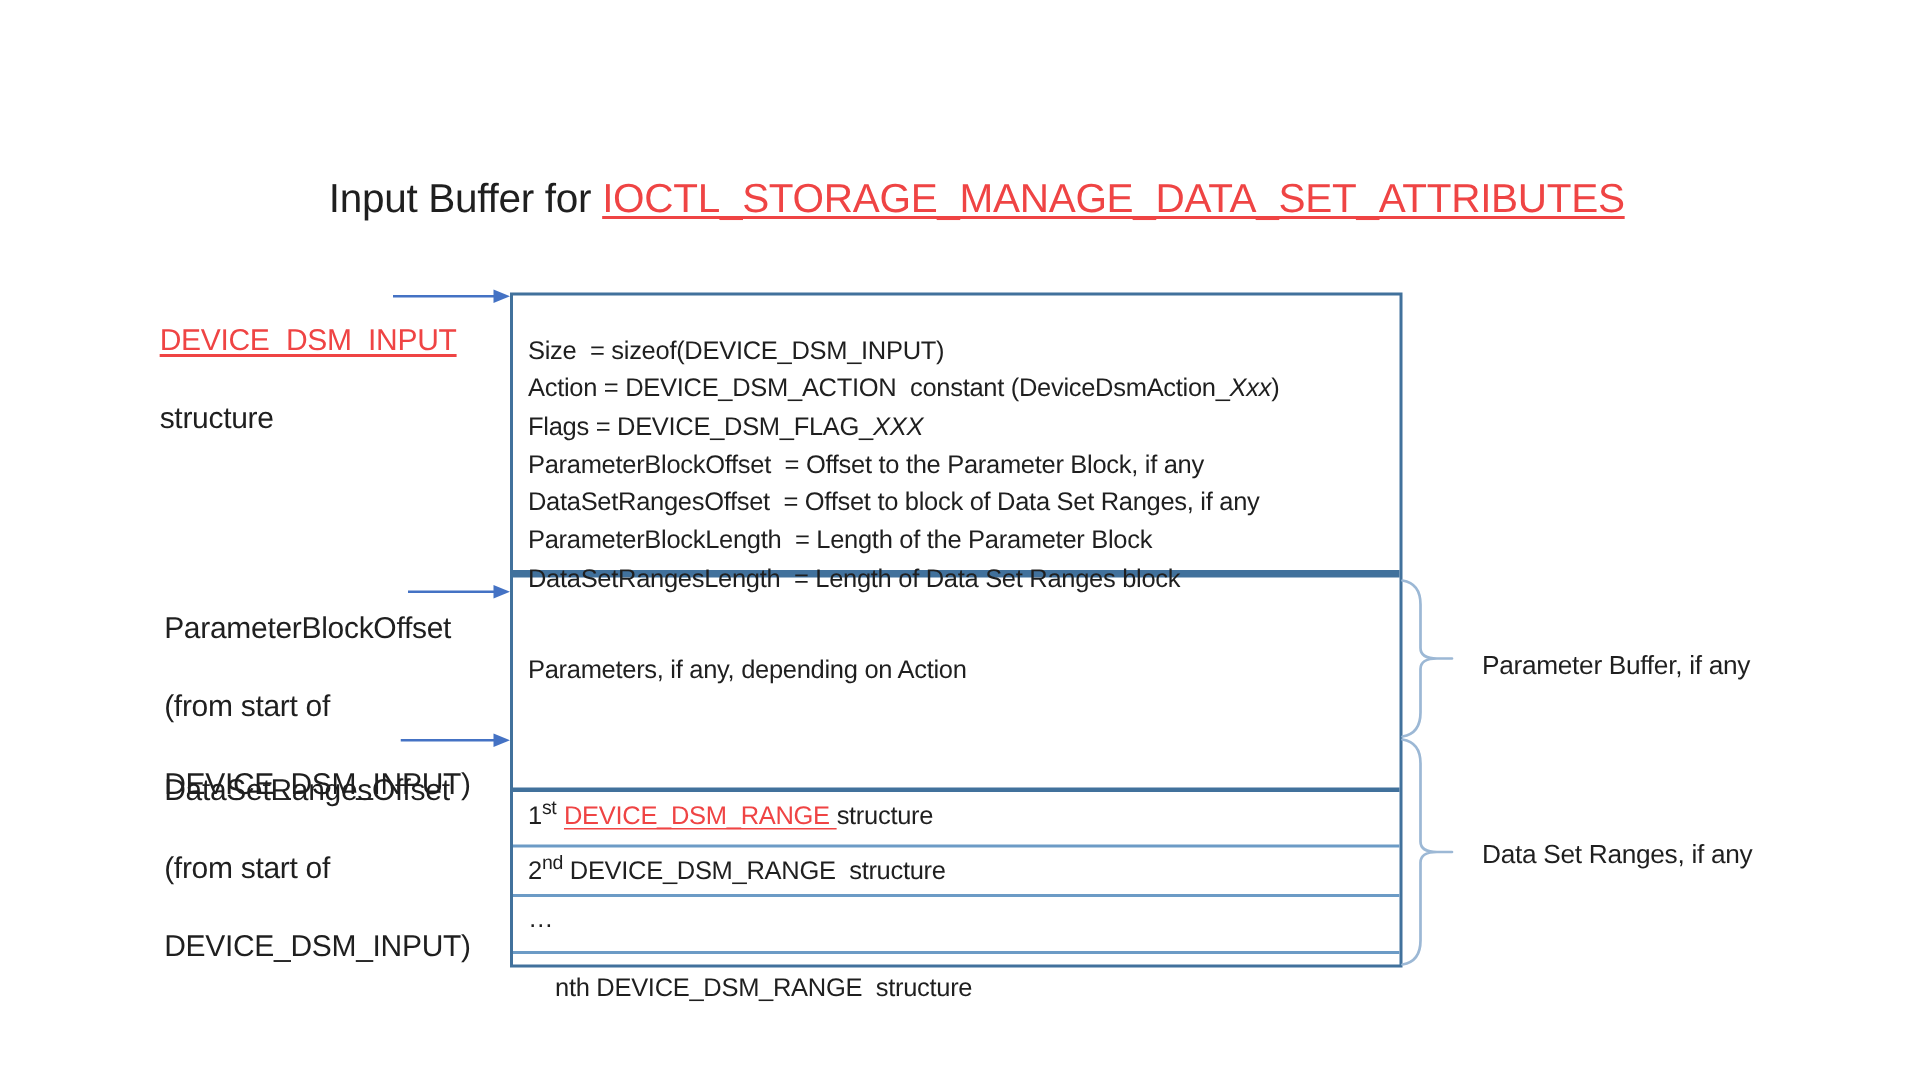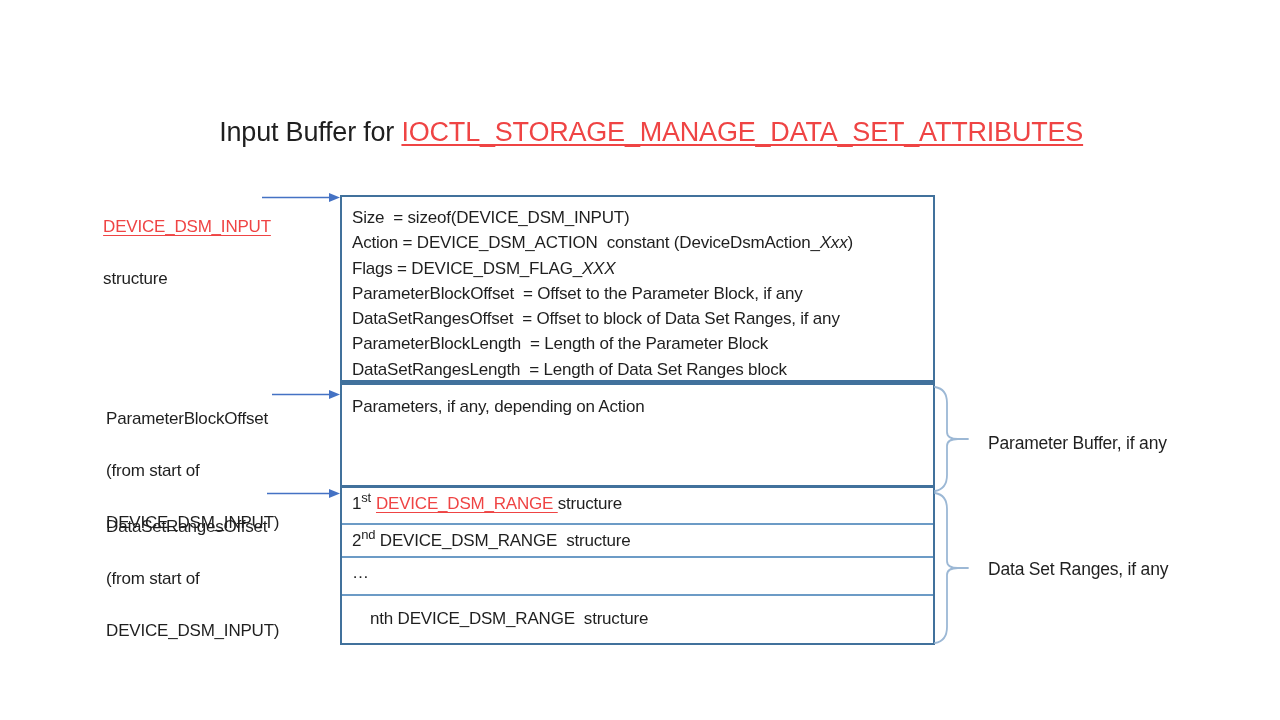--- a/index.html
+++ b/index.html
@@ -7,35 +7,35 @@
     position:relative; width:1280px; height:720px; overflow:hidden;
     background:#ffffff; font-family:"Liberation Sans","DejaVu Sans",sans-serif;
     color:#1f1f1f;
   }
   .link { color:#ef4444; text-decoration:underline; text-underline-offset:3px; cursor:pointer; }
 
   
   .title { position:absolute; left:190px; top:86px; font-size:27px; white-space:pre; letter-spacing:-0.2px; }
 
   
-  .side-label { position:absolute; font-size:17px; line-height:26px; white-space:pre; letter-spacing:-0.2px; }
+  .side-label { position:absolute; font-size:20px; line-height:26px; white-space:pre; letter-spacing:-0.2px; }
   .lbl-input  { left:85px; top:188px; }
   .lbl-param  { left:88px; top:380px; }
   .lbl-ranges { left:88px; top:488px; }
 
   
   .box {
     position:absolute; left:340px; top:195px; width:595px; height:450px;
     border:2px solid #41719C; box-sizing:border-box; background:#ffffff;
   }
-  .sec-header { height:183px; padding:8px 8px 0 10px; font-size:17px; line-height:25.3px; letter-spacing:-0.2px; box-sizing:border-box; }
+  .sec-header { height:183px; padding:24px 8px 0 10px; font-size:17px; line-height:25.3px; letter-spacing:-0.2px; box-sizing:border-box; }
   .boxline { white-space:pre; }
   .divider-thick { height:5px; background:#41719C; }
   .divider-med   { height:3px; background:#41719C; }
-  .sec-params { height:100px; padding:12px 8px 0 10px; font-size:17px; letter-spacing:-0.2px; box-sizing:border-box; }
+  .sec-params { height:100px; padding:12px 8px 0 10px; font-size:17px; letter-spacing:-0.2px; box-sizing:border-box;margin-top:40px; }
   .row { font-size:17px; letter-spacing:-0.2px; padding-left:10px; box-sizing:border-box; white-space:pre; }
   .row-1 { height:35px; padding-top:6px; }
   .row-2 { height:33px; border-top:2px solid #6C9BC6; padding-top:6px; }
   .row-3 { height:38px; border-top:2px solid #6C9BC6; padding-top:5px; }
   .row-4 { height:49px; border-top:2px solid #6C9BC6; padding-top:13px;padding-left:28px; }
   sup { font-size:13px; line-height:0; }
   .range-link { margin-left:5px;text-align:right; }
 
   
   .abs { position:absolute; }

